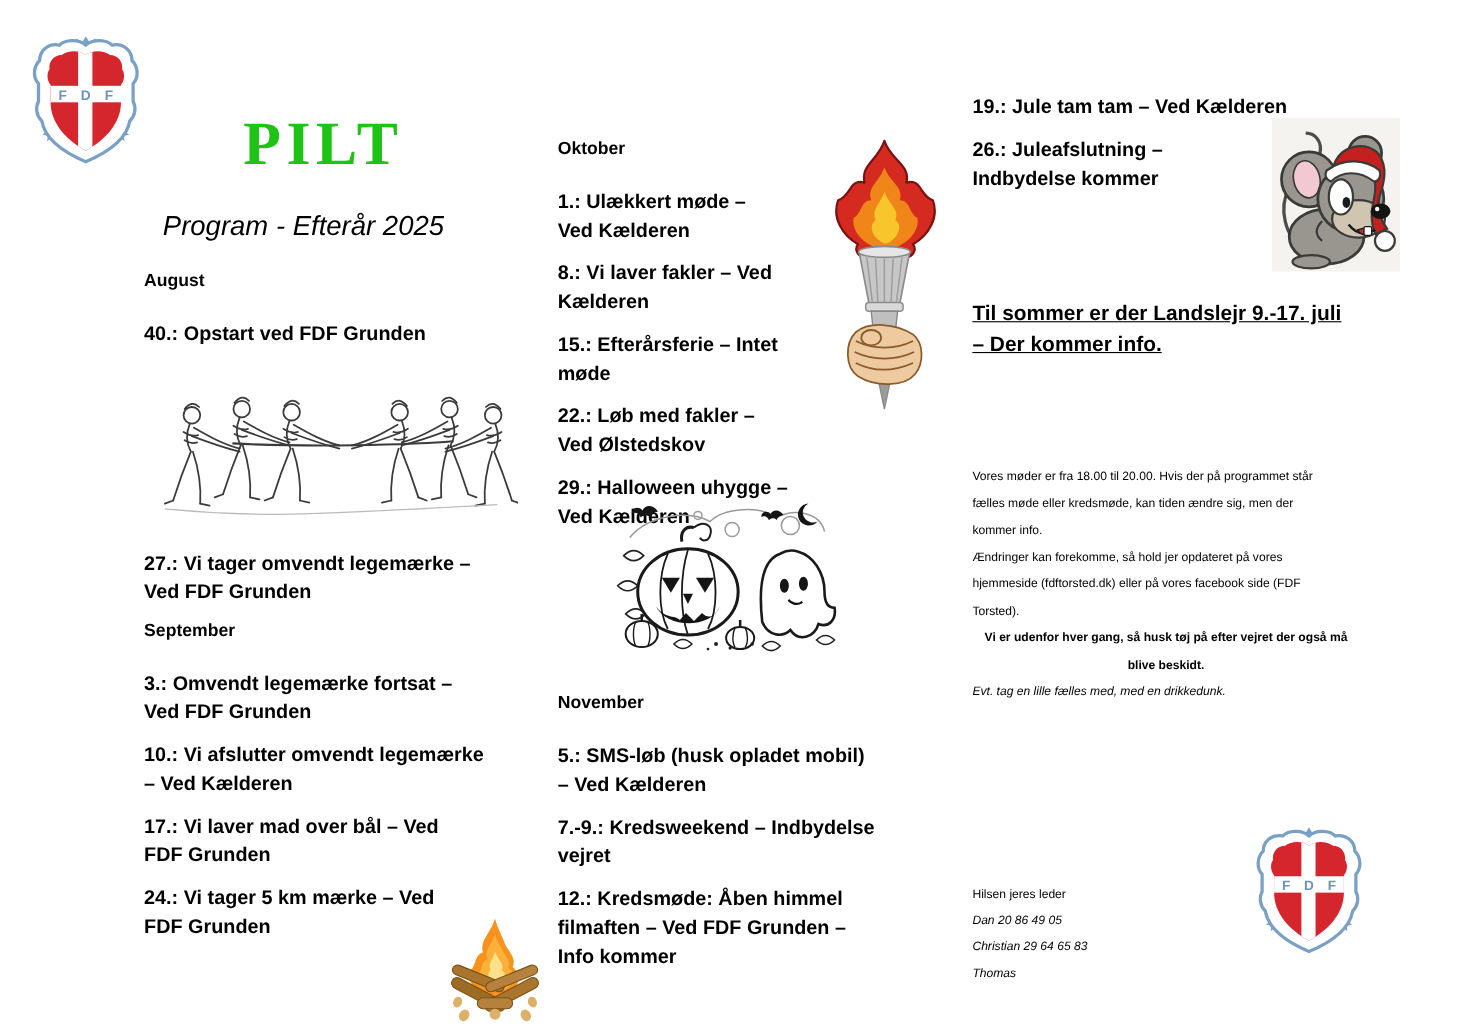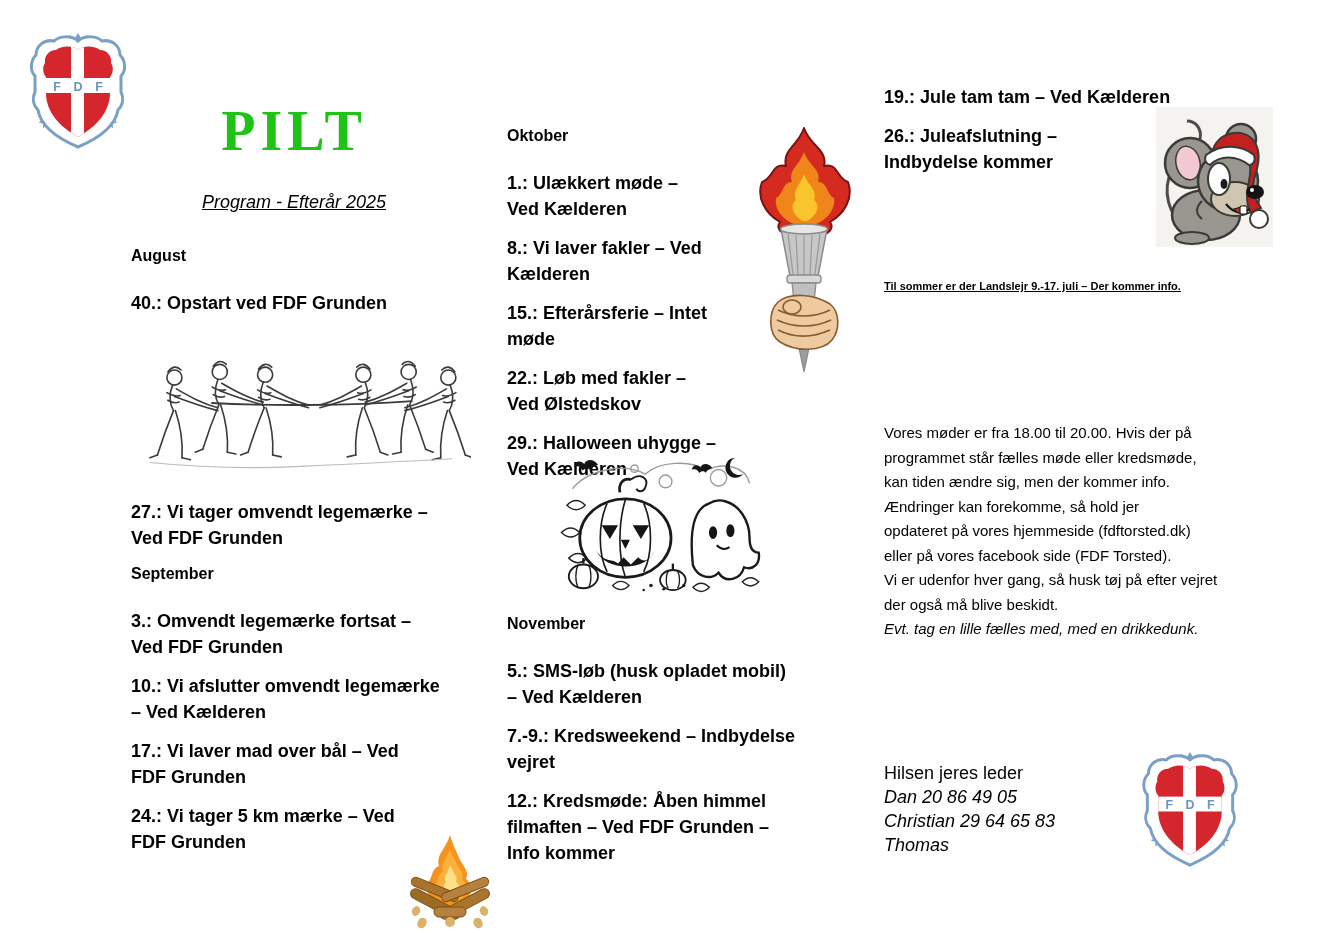--- a/index.html
+++ b/index.html
@@ -1,29 +1,29 @@
 <!DOCTYPE html>
 <html><head>
 <meta charset="utf-8">
 <style>
   html,body{margin:0;padding:0;background:#ffffff;}
   .page{position:relative;width:1331px;height:933px;background:#ffffff;overflow:hidden;
         font-family:"Liberation Sans",sans-serif;color:#000;}
   .abs{position:absolute;}
   .doc-title{font-family:Liberation Serif, serif;font-weight:bold;font-size:56px;line-height:62px;
              color:#1FC316;letter-spacing:5px;text-align:center;}
-  .doc-subtitle{font-style:italic;font-size:18px;text-align:center;text-decoration:underline;}
+  .doc-subtitle{font-style:italic;font-size:25px;}
   .sec-h{font-weight:bold;font-size:16px;line-height:20px;margin:0 0 24px 0;}
   .item{font-size:18px;line-height:26px;margin:0 0 13px 0;font-weight:bold;}
   .item b{margin-right:5px;}
-  .note-landslejr{font-weight:bold;font-size:11px;line-height:28px;text-decoration:underline;}
-  .info{font-size:15px;line-height:24.5px;width:320px;}
-  .info .bold{font-weight:normal;width:352px;}
+  .note-landslejr{font-weight:bold;font-size:19px;line-height:28px;text-decoration:underline;}
+  .info{font-size:11px;line-height:24.5px;width:320px;}
+  .info .bold{font-weight:bold;width:352px;text-align:center;}
   .info .italic{font-style:italic;}
-  .sig{font-size:18px;line-height:24px;}
+  .sig{font-size:11px;line-height:24px;margin-top:40px;}
   .sig .it{font-style:italic;}
   svg{display:block;}
 </style>
 </head>
 <body>
 
 <div class="page">
 
   <svg width="0" height="0" style="position:absolute" aria-hidden="true">
     <defs>
@@ -203,21 +203,21 @@
       <path d="M204,144 q9,-9 18,0 q-9,9 -18,0 Z"></path>
     </g>
     <g fill="#222222">
       <circle cx="104" cy="148" r="2"></circle>
         <circle cx="118" cy="152" r="1.6"></circle>
       <circle cx="140" cy="148" r="1.8"></circle>
         <circle cx="96" cy="153" r="1.4"></circle>
     </g>
   </svg>
 
-  <div class="abs" style="left:507px;top:614px;width:315px">
+  <div class="abs" style="left:507px;top:630px;width:315px">
     <div class="sec-h">November</div>
     <div class="item" style="width:290px">
       <b>5.:</b><span>SMS-løb (husk opladet mobil) – Ved Kælderen</span>
     </div>
     <div class="item" style="width:315px">
       <b>7.-9.:</b><span>Kredsweekend – Indbydelse vejret</span>
     </div>
     <div class="item" style="width:300px">
       <b>12.:</b><span>Kredsmøde: Åben himmel filmaften – Ved FDF Grunden – Info kommer</span>
     </div>

